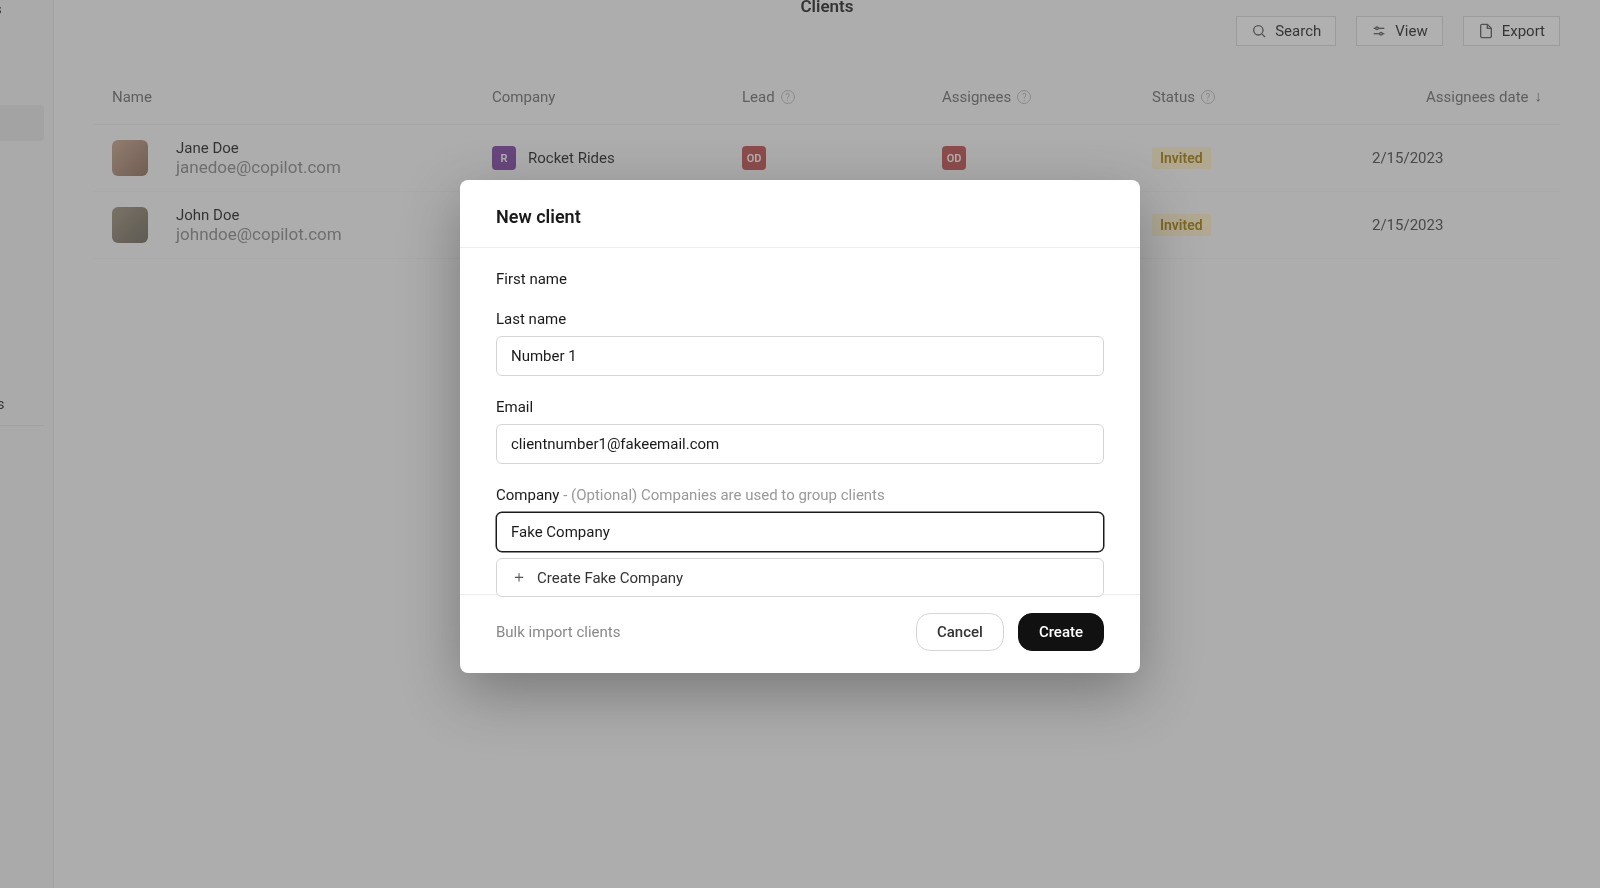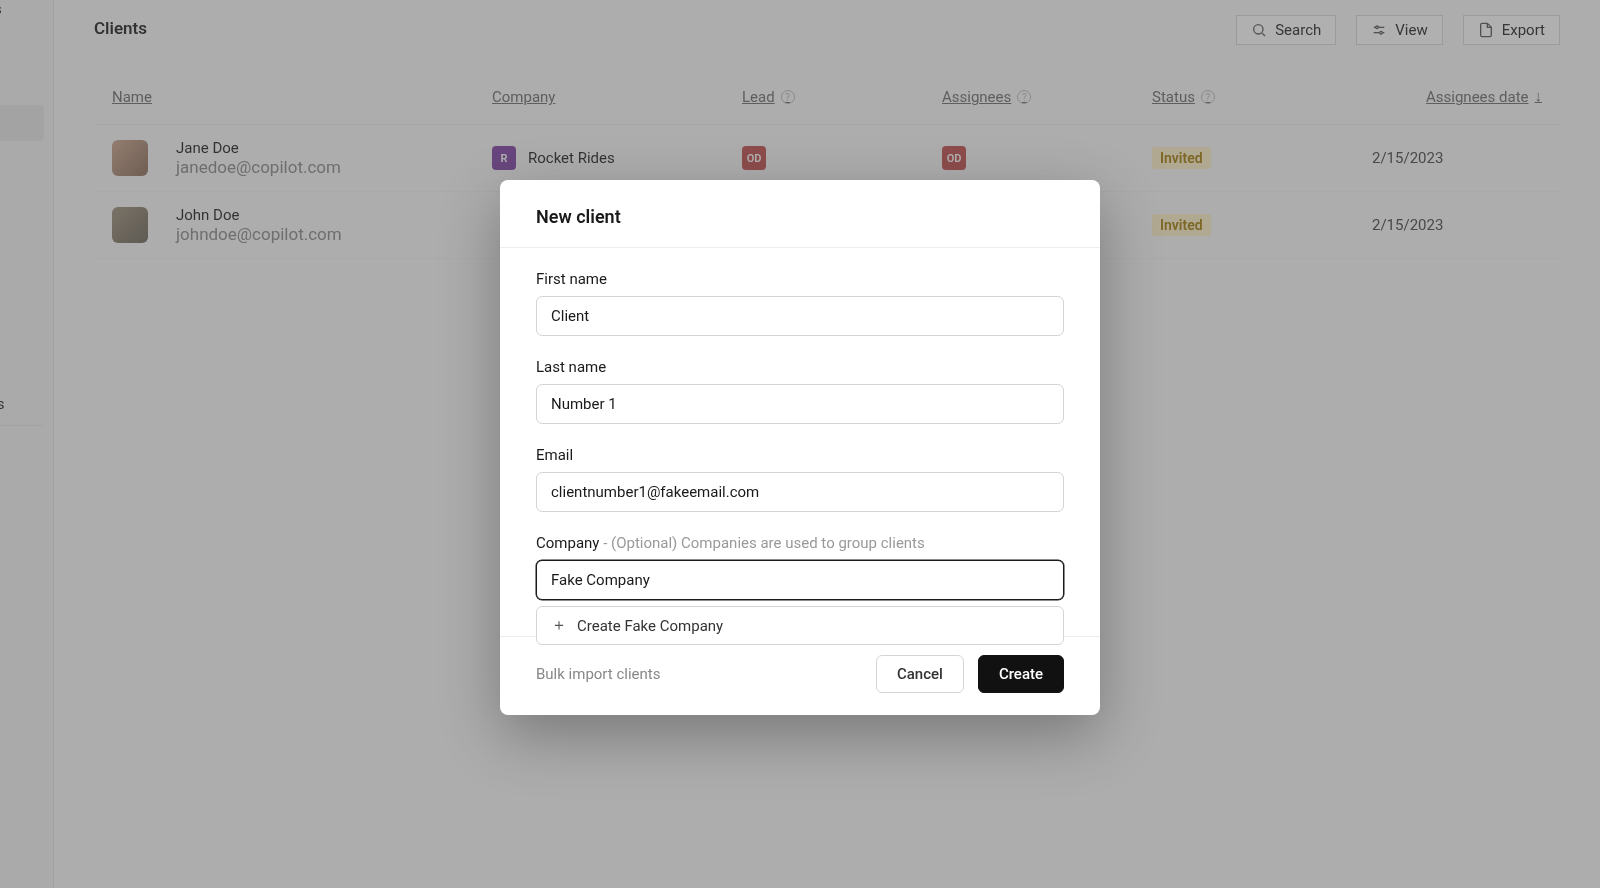--- a/index.html
+++ b/index.html
@@ -59,21 +59,22 @@
       top: 0;
       right: 0;
       bottom: 0;
       padding: 0 40px;
     }
     .header-row {
       display: flex;
       align-items: center;
       height: 44px;
       margin-bottom: 20px;
-      padding-top: 16px;
+      padding-top: 0;
+      flex-direction: column;
     }
     .page-title {
       font-size: 17px;
       font-weight: 600;
       color: #1a1a1a;
       margin-top: -4px;
     }
     .header-actions { margin-left: auto; display: flex; gap: 20px; }
     .hbtn {
       display: inline-flex;
@@ -89,21 +90,21 @@
     .hbtn svg { width: 16px; height: 16px; stroke: #555; }
     .table { width: 100%; }
     .thead {
       display: grid;
       grid-template-columns: 380px 250px 200px 210px 220px 1fr;
       padding: 24px 18px 18px;
       border-bottom: 1px solid #eee;
       color: #6b6b6b;
       font-size: 15px;
     }
-    .th { display: flex; align-items: center; gap: 6px; text-decoration: underline; }
+    .th { display: flex; align-items: center; gap: 6px; }
     .th.right { justify-content: flex-end; }
     .help-icon {
       width: 14px; height: 14px; border: 1px solid #bbb; border-radius: 50%;
       display: inline-flex; align-items: center; justify-content: center;
       font-size: 10px; color: #bbb;
     }
     .trow {
       display: grid;
       grid-template-columns: 380px 250px 200px 210px 220px 1fr;
       padding: 14px 18px;
@@ -140,21 +141,21 @@
     .sort-arrow { display:inline-block; transform: translateY(-1px); }
 
     
     .overlay {
       position:absolute; inset:0;
       background: rgba(80,80,80,0.45);
       display:flex; align-items:flex-start; justify-content:center;
       padding-top:180px;
     }
     .modal {
-      width: 600px;
+      width: 680px;
       background:#fff;
       border-radius:8px;
       box-shadow:0 20px 60px rgba(0,0,0,0.3);
       overflow:visible;
       position:relative;
     }
     .modal-header {
       padding: 26px 36px 20px;
       border-bottom:1px solid #eee;
       font-size:18px;
@@ -192,21 +193,21 @@
     .plus { font-size:16px; color:#555; }
     .modal-footer {
       border-top:1px solid #eee;
       padding:18px 36px 22px;
       display:flex;
       align-items:center;
     }
     .bulk-link { font-size:15px; color:#888; }
     .footer-actions { margin-left:auto; display:flex; gap:14px; }
     .btn {
-      border-radius:6px;
+      border-radius:14px;
       padding:9px 20px;
       font-size:15px;
       font-weight:500;
       font-family:inherit;
     }
     .btn-secondary { border:1px solid #d5d5d5; background:#fff; color:#333; }
     .btn-primary   { border:1px solid #111; background:#111; color:#fff; }
   </style>
 </head>
 <body>
@@ -308,31 +309,30 @@
     </div>
   </div>
 </div>
 
 <div class="overlay">
   <div class="modal">
     <div class="modal-header">New client</div>
     <div class="modal-body">
       <div class="fgroup">
         <div class="flabel">First name</div>
-        <input class="finput" value="Client" style="">
       </div>
       <div class="fgroup">
         <div class="flabel">Last name</div>
         <input class="finput" value="Number 1" style="">
       </div>
       <div class="fgroup">
         <div class="flabel">Email</div>
         <input class="finput" value="clientnumber1@fakeemail.com" style="">
       </div>
-      <div class="fgroup" style="margin-bottom:0;position:relative;">
+      <div class="fgroup" style="margin-bottom:6px;position:relative;">
         <div class="flabel">
           <span>Company</span><span class="hint"> - (Optional) Companies are used to group clients</span>
         </div>
         <input class="finput focused" value="Fake Company" style="">
         <div class="dd-panel" style="position:absolute;left:0;right:0;top:100%;margin-top:6px;">
           <span class="plus">＋</span>
           <span>Create Fake Company</span>
         </div>
       </div>
     </div>

